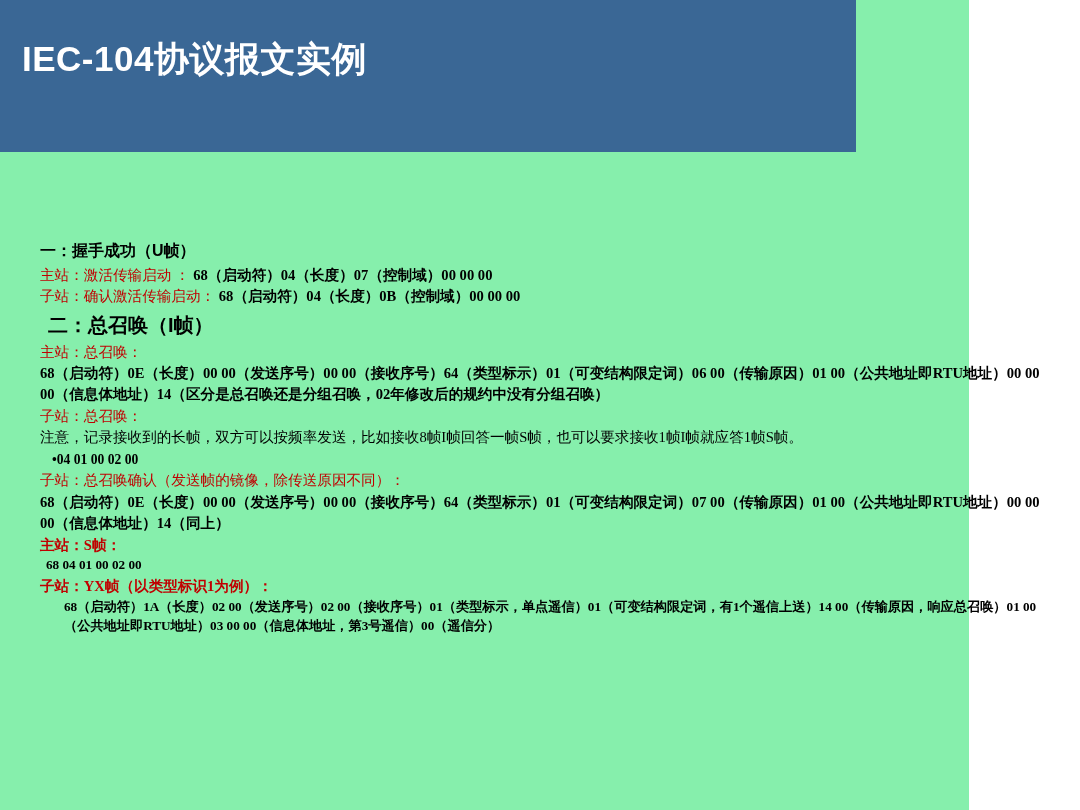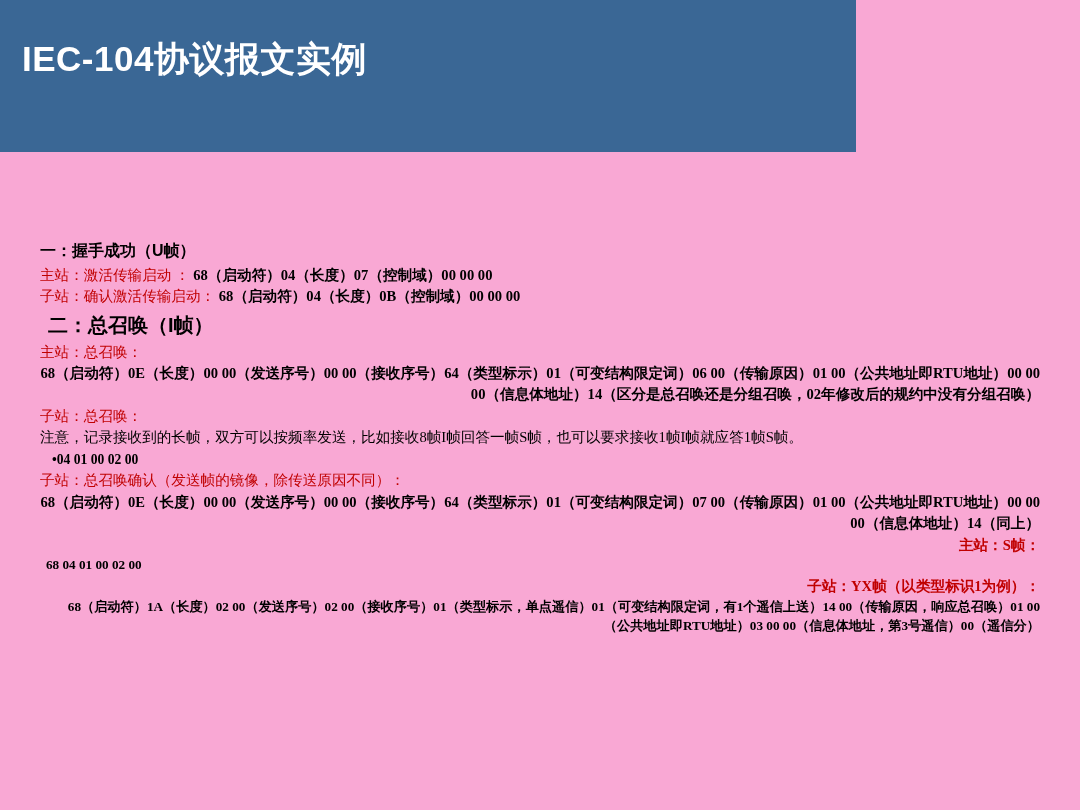--- a/index.html
+++ b/index.html
@@ -8,23 +8,23 @@
   }
   body {
     width: 1080px;
     height: 810px;
     background: #ffffff;
     font-family: "Liberation Sans", sans-serif;
     overflow: hidden;
   }
   .slide {
     position: relative;
-    width: 1080px;
+    width: 969px;
     height: 810px;
-    background: #f9a8d4;
+    background: #86efac;
   }
   
   .title-band {
     position: absolute;
     left: 0;
     top: 0;
     width: 856px;
     height: 152px;
     background: #3a6795;
   }
@@ -70,21 +70,20 @@
   }
   .red {
     color: #c00000;
   }
   .redline {
     color: #c00000;
     margin: 0 0 1px 0;
   }
   .b {
     font-weight: bold;
-    text-align: right;
   }
   .note {
     margin: 2px 0 1px 0;
   }
   .small {
     font-size: 13.2px;
     margin-left: 24px;
   }
   .frame-line {
     margin: 0 0 1px 6px;

